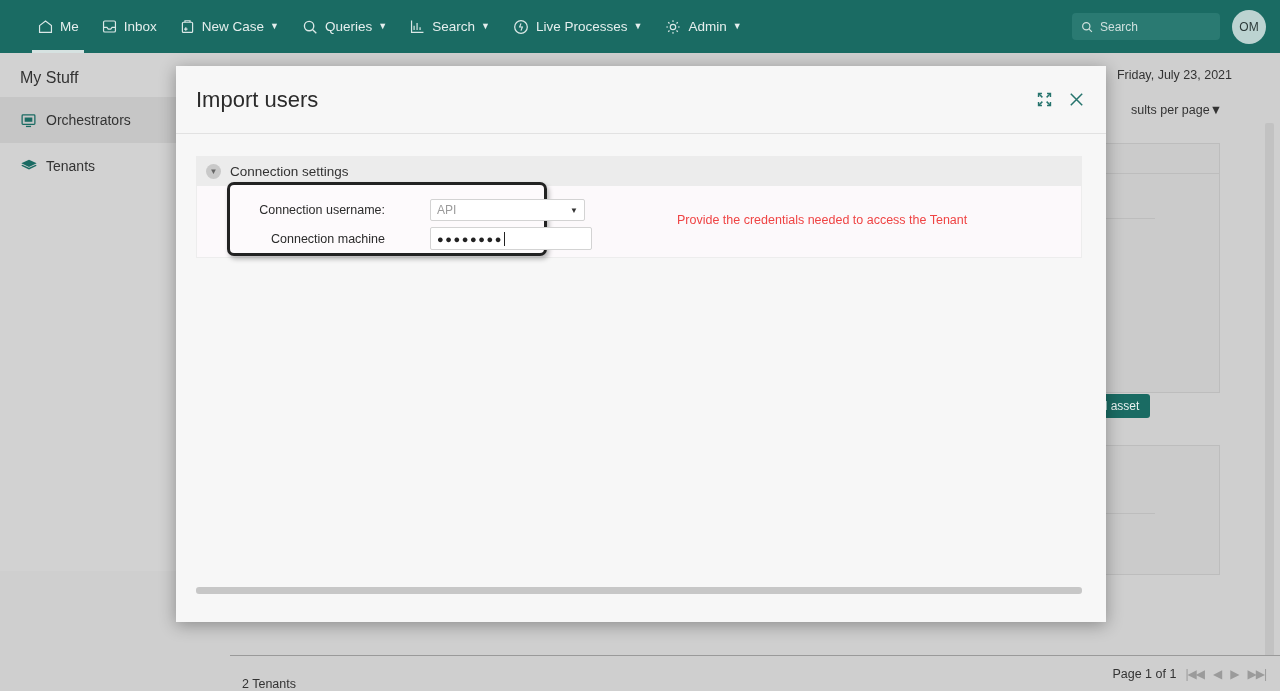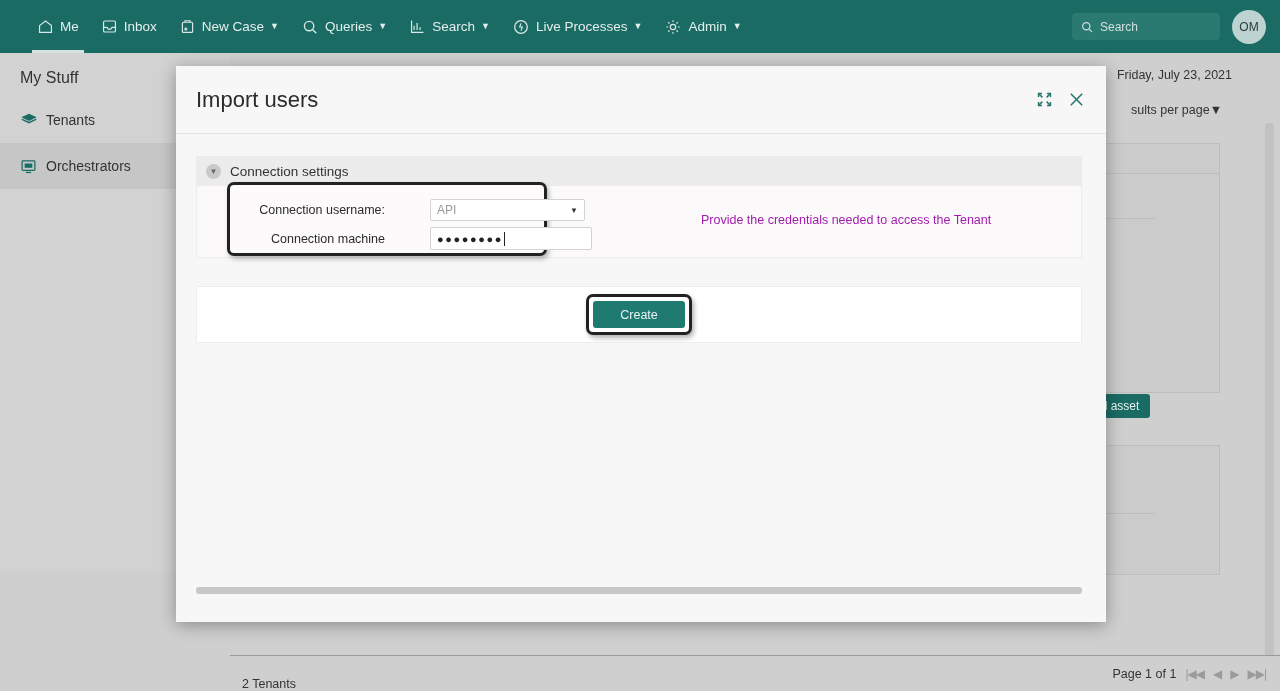--- a/index.html
+++ b/index.html
@@ -137,21 +137,21 @@
   .finput {
     width: 162px; height: 23px; background: #fff; border: 1px solid #d3d3d3;
     border-radius: 2px; display: flex; align-items: center;
     padding: 0 6px; font-size: 11px; color: #222; letter-spacing: 1.6px;
     position: relative;
   }
   .caretbar {
     display: inline-block; width: 1px; height: 14px; background: #222; margin-left: 1px;
   }
   .helper {
-    position: absolute; left: 504px; top: 27px; font-size: 12.5px; color: #a21caf;
+    position: absolute; left: 480px; top: 27px; font-size: 12.5px; color: #ef4444;
   }
   .createpanel {
     position: absolute; left: 20px; top: 220px; width: 886px; height: 57px;
     background: #ffffff; border: 1px solid #ededed;
     display: flex; align-items: center; justify-content: center;
   }
   .btn-focus {
     border: 3px solid #222; border-radius: 7px; padding: 4px;
     box-shadow: 2px 3px 5px rgba(0,0,0,0.3); background: #fff;
   }
@@ -256,41 +256,41 @@
       </svg>
     </span>
     <span>Search</span>
   </div>
 
   <div class="avatar">OM</div>
 </div>
 
 <div class="sidebar">
   <div class="sidebar-title">My Stuff</div>
-
-  <div class="side-item">
-    <span class="sico">
-      <svg width="18" height="18" viewBox="0 0 20 20" fill="#1a6b63">
-        <polygon points="10,3 18.5,7 10,11 1.5,7"></polygon>
-        <polygon points="10,12 17.5,8.5 18.5,9.8 10,14 1.5,9.8 2.5,8.5"></polygon>
-      </svg>
-    </span>
-    <span>Tenants</span>
-  </div>
 
   <div class="side-item sel">
     <span class="sico">
       <svg width="17" height="17" viewBox="0 0 20 20" fill="none" stroke="#1a6b63" stroke-width="1.5">
         <rect x="2.5" y="3.5" width="15" height="11" rx="1"></rect>
         <rect x="5.5" y="6.5" width="9" height="5" fill="#1a6b63" stroke="none"></rect>
         <path d="M7 17 H13"></path>
       </svg>
     </span>
     <span>Orchestrators</span>
   </div>
+
+  <div class="side-item">
+    <span class="sico">
+      <svg width="18" height="18" viewBox="0 0 20 20" fill="#1a6b63">
+        <polygon points="10,3 18.5,7 10,11 1.5,7"></polygon>
+        <polygon points="10,12 17.5,8.5 18.5,9.8 10,14 1.5,9.8 2.5,8.5"></polygon>
+      </svg>
+    </span>
+    <span>Tenants</span>
+  </div>
 </div>
 
 <div class="content">
   <div class="date-line">Friday, July 23, 2021</div>
   <div class="results-line">
     <span>sults per page</span><span>▼</span>
   </div>
 
   <div class="bg-card" style="left:760px; top:90px; width:230px; height:250px;"></div>
   <div class="bg-line" style="left:760px; top:120px; width:230px;"></div>
@@ -376,20 +376,15 @@
         <span class="finput">
           <span>●●●●●●●●</span>
             <span class="caretbar"></span>
         </span>
       </div>
 
       <div class="helper">Provide the credentials needed to access the Tenant</div>
     </div>
   </div>
 
-  <div class="createpanel">
-    <span class="btn-focus">
-      <button class="create-btn">Create</button>
-    </span>
-  </div>
 
   <div class="modal-hscroll"></div>
 </div>
 
 </body></html>

